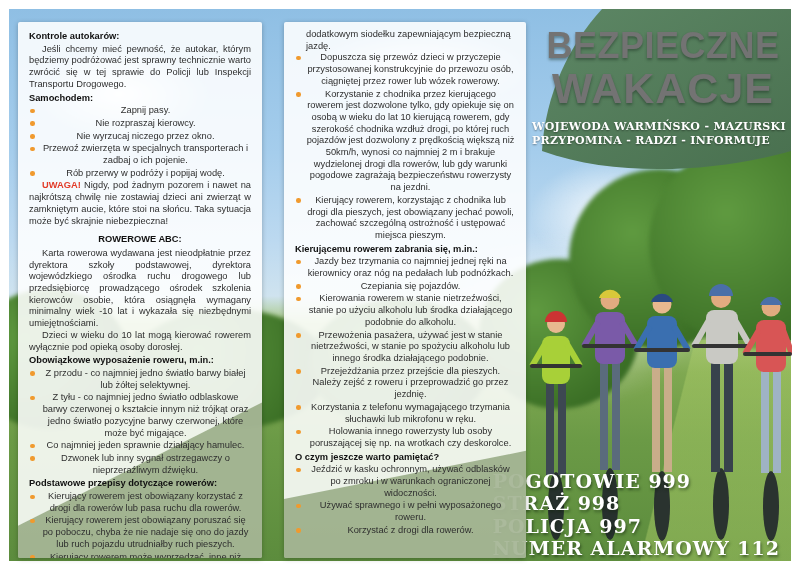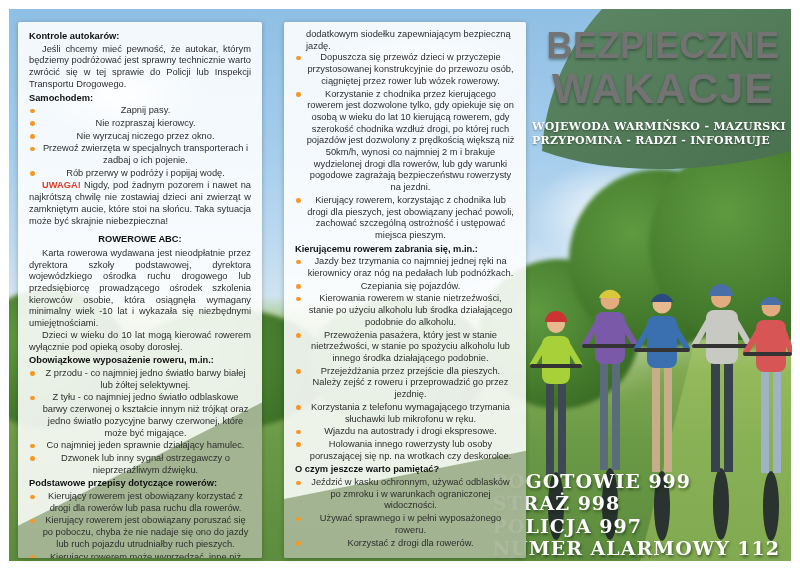--- a/index.html
+++ b/index.html
@@ -202,24 +202,23 @@
       <ul class="blt">
           <li>Dopuszcza się przewóz dzieci w przyczepie przystosowanej konstrukcyjnie do przewozu osób, ciągniętej przez rower lub wózek rowerowy.</li>
           <li>Korzystanie z chodnika przez kierującego rowerem jest dozwolone tylko, gdy opiekuje się on osobą w wieku do lat 10 kierującą rowerem, gdy szerokość chodnika wzdłuż drogi, po której ruch pojazdów jest dozwolony z prędkością większą niż 50km/h, wynosi co najmniej 2 m i brakuje wydzielonej drogi dla rowerów, lub gdy warunki pogodowe zagrażają bezpieczeństwu rowerzysty na jezdni.</li>
           <li>Kierujący rowerem, korzystając z chodnika lub drogi dla pieszych, jest obowiązany jechać powoli, zachować szczególną ostrożność i ustępować miejsca pieszym.</li>
         </ul>
       <div class="hd">Kierującemu rowerem zabrania się, m.in.:</div>
       <ul class="blt">
           <li>Jazdy bez trzymania co najmniej jednej ręki na kierownicy oraz nóg na pedałach lub podnóżkach.</li>
           <li>Czepiania się pojazdów.</li>
           <li>Kierowania rowerem w stanie nietrzeźwości, stanie po użyciu alkoholu lub środka działającego podobnie do alkoholu.</li>
-          <li>Przewożenia pasażera, który jest w stanie nietrzeźwości, w stanie po spożyciu alkoholu lub innego środka działającego podobnie.</li>
+          <li>Przewożenia pasażera, używać jest w stanie nietrzeźwości, w stanie po spożyciu alkoholu lub innego środka działającego podobnie.</li>
           <li>Przejeżdżania przez przejście dla pieszych. Należy zejść z roweru i przeprowadzić go przez jezdnię.</li>
           <li>Korzystania z telefonu wymagającego trzymania słuchawki lub mikrofonu w ręku.</li>
-          <li>Wjazdu na autostrady i drogi ekspresowe.</li>
           <li>Holowania innego rowerzysty lub osoby poruszającej się np. na wrotkach czy deskorolce.</li>
         </ul>
       <div class="hd">O czym jeszcze warto pamiętać?</div>
       <ul class="blt">
           <li>Jeździć w kasku ochronnym, używać odblasków po zmroku i w warunkach ograniczonej widoczności.</li>
           <li>Używać sprawnego i w pełni wyposażonego roweru.</li>
           <li>Korzystać z drogi dla rowerów.</li>
         </ul>
 
     </div>

